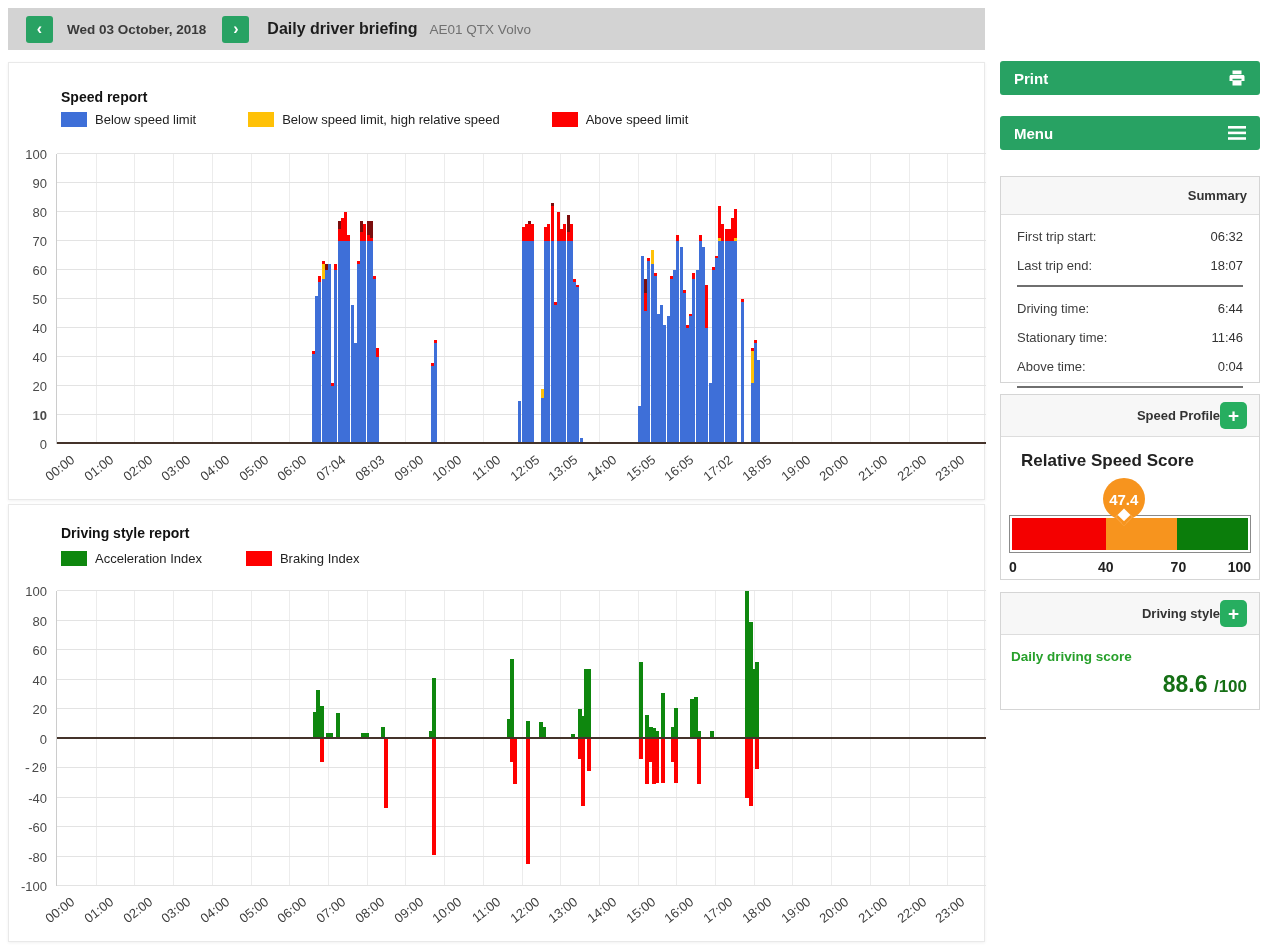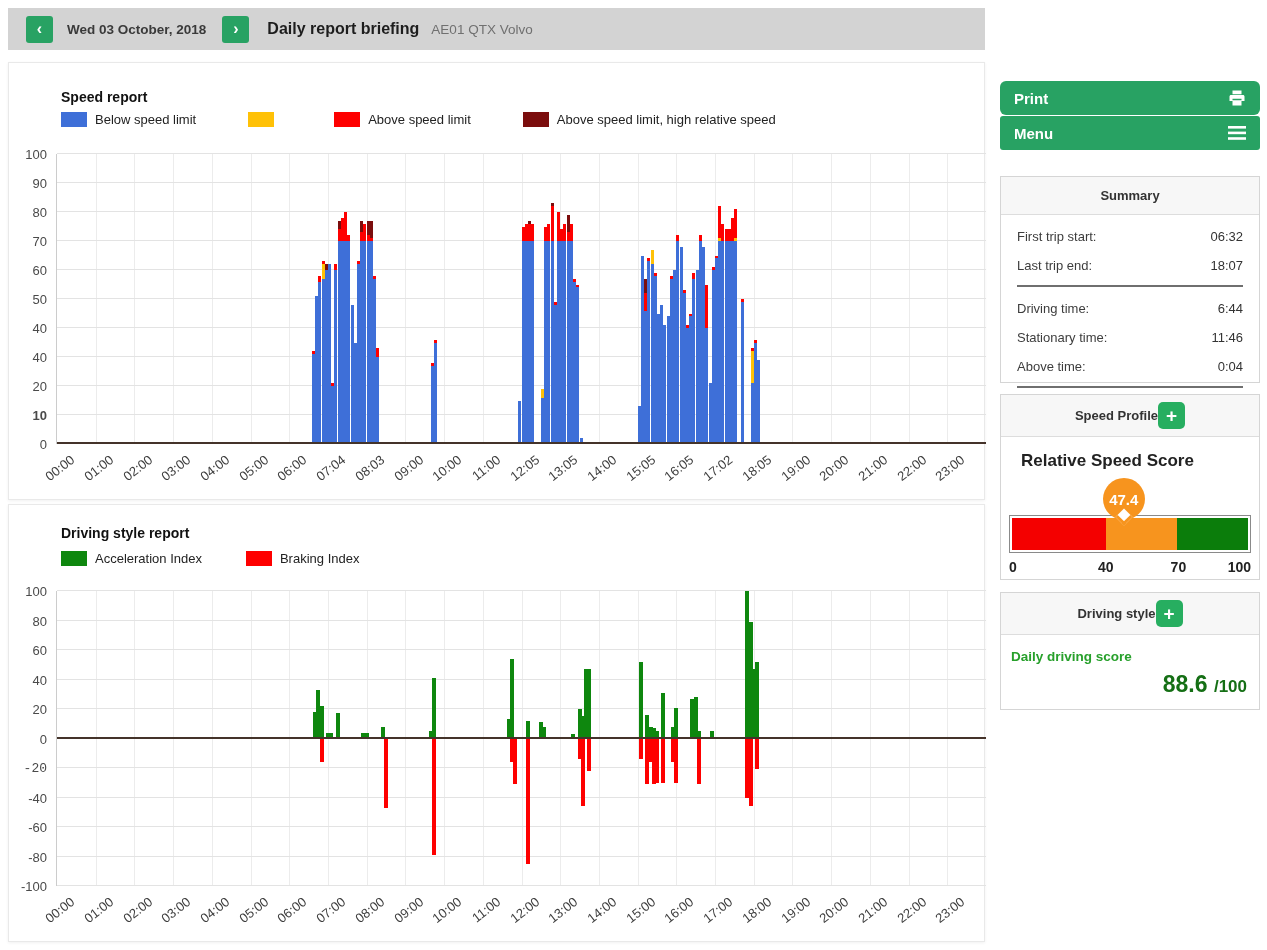--- a/index.html
+++ b/index.html
@@ -45,26 +45,26 @@
           font-size:13px; color:#4a4a4a; }
   .xlab { position:absolute; top:calc(100% + 8px); transform:translateX(-100%) rotate(-38deg);
           transform-origin:100% 0; font-size:13px; color:#3f3f3f; white-space:nowrap; }
 
   
   .sidebar { position:absolute; left:1000px; top:0; width:260px; height:950px; }
   .side-btn { position:absolute; left:0; width:100%; height:34px; background:#28a263;
               border-radius:3px; color:#fff; display:flex; align-items:center;
               justify-content:space-between; padding:0 14px; font-size:15px; font-weight:bold;
               cursor:pointer; }
-  #btn-back { top:24px; } #btn-print { top:81px;border-radius:6px; } #btn-menu { top:116px; }
+  #btn-back { top:24px; } #btn-print { top:61px; } #btn-menu { top:116px; }
   .side-btn .bicon { display:flex; align-items:center; }
 
   .panel { position:absolute; left:0; width:100%; background:#fff; border:1px solid #d5d5d5; }
   .panel-header { height:42px; background:#f7f7f7; border-bottom:1px solid #ddd;
-                  display:flex; align-items:center; justify-content:center;
+                  display:flex; align-items:center; justify-content:flex-end;
                   padding:0 12px; font-size:13px; font-weight:bold; color:#333; }
   #summary-panel { top:176px; height:207px; }
   #summary-panel .panel-header { height:38px; }
   .srow { display:flex; justify-content:space-between; padding:0 16px; font-size:13px;
           color:#3d3d3d; margin-top:14px; }
   .srow .val { color:#333; }
   .sdiv { height:2px; background:#6f6f6f; margin:12px 16px 0; }
 
   #speed-profile-panel { top:394px; height:186px; }
   #driving-style-panel { top:592px; height:118px; }
@@ -103,41 +103,38 @@
 <div class="page">
 
   <div class="top-header">
     <div class="nav-btn nav-prev">
       <span>‹</span>
     </div>
     <span class="hdr-date">Wed 03 October, 2018</span>
     <div class="nav-btn nav-next">
       <span>›</span>
     </div>
-    <span class="hdr-title">Daily report briefing</span>
+    <span class="hdr-title">Daily driver briefing</span>
     <span class="hdr-sub">AE01 QTX Volvo</span>
   </div>
 
   <div class="chart-card" id="speed-card">
     <div class="chart-title">Speed report</div>
     <div class="legend">
       <span class="legend-item">
         <span class="sw" style="background: rgb(62, 111, 216);"></span>
         <span>Below speed limit</span>
       </span>
       <span class="legend-item">
         <span class="sw" style="background: rgb(255, 193, 7);"></span>
+        <span>Below speed limit, high relative speed</span>
       </span>
       <span class="legend-item">
         <span class="sw" style="background: rgb(254, 0, 0);"></span>
         <span>Above speed limit</span>
-      </span>
-      <span class="legend-item">
-        <span class="sw" style="background: rgb(123, 13, 13);"></span>
-        <span>Above speed limit, high relative speed</span>
       </span>
     </div>
     <div class="plot" id="speed-plot">
         <div class="vgrid" style="left: 4.16667%;"></div>
         <div class="vgrid" style="left: 8.33333%;"></div>
         <div class="vgrid" style="left: 12.5%;"></div>
         <div class="vgrid" style="left: 16.6667%;"></div>
         <div class="vgrid" style="left: 20.8333%;"></div>
         <div class="vgrid" style="left: 25%;"></div>
         <div class="vgrid" style="left: 29.1667%;"></div>

